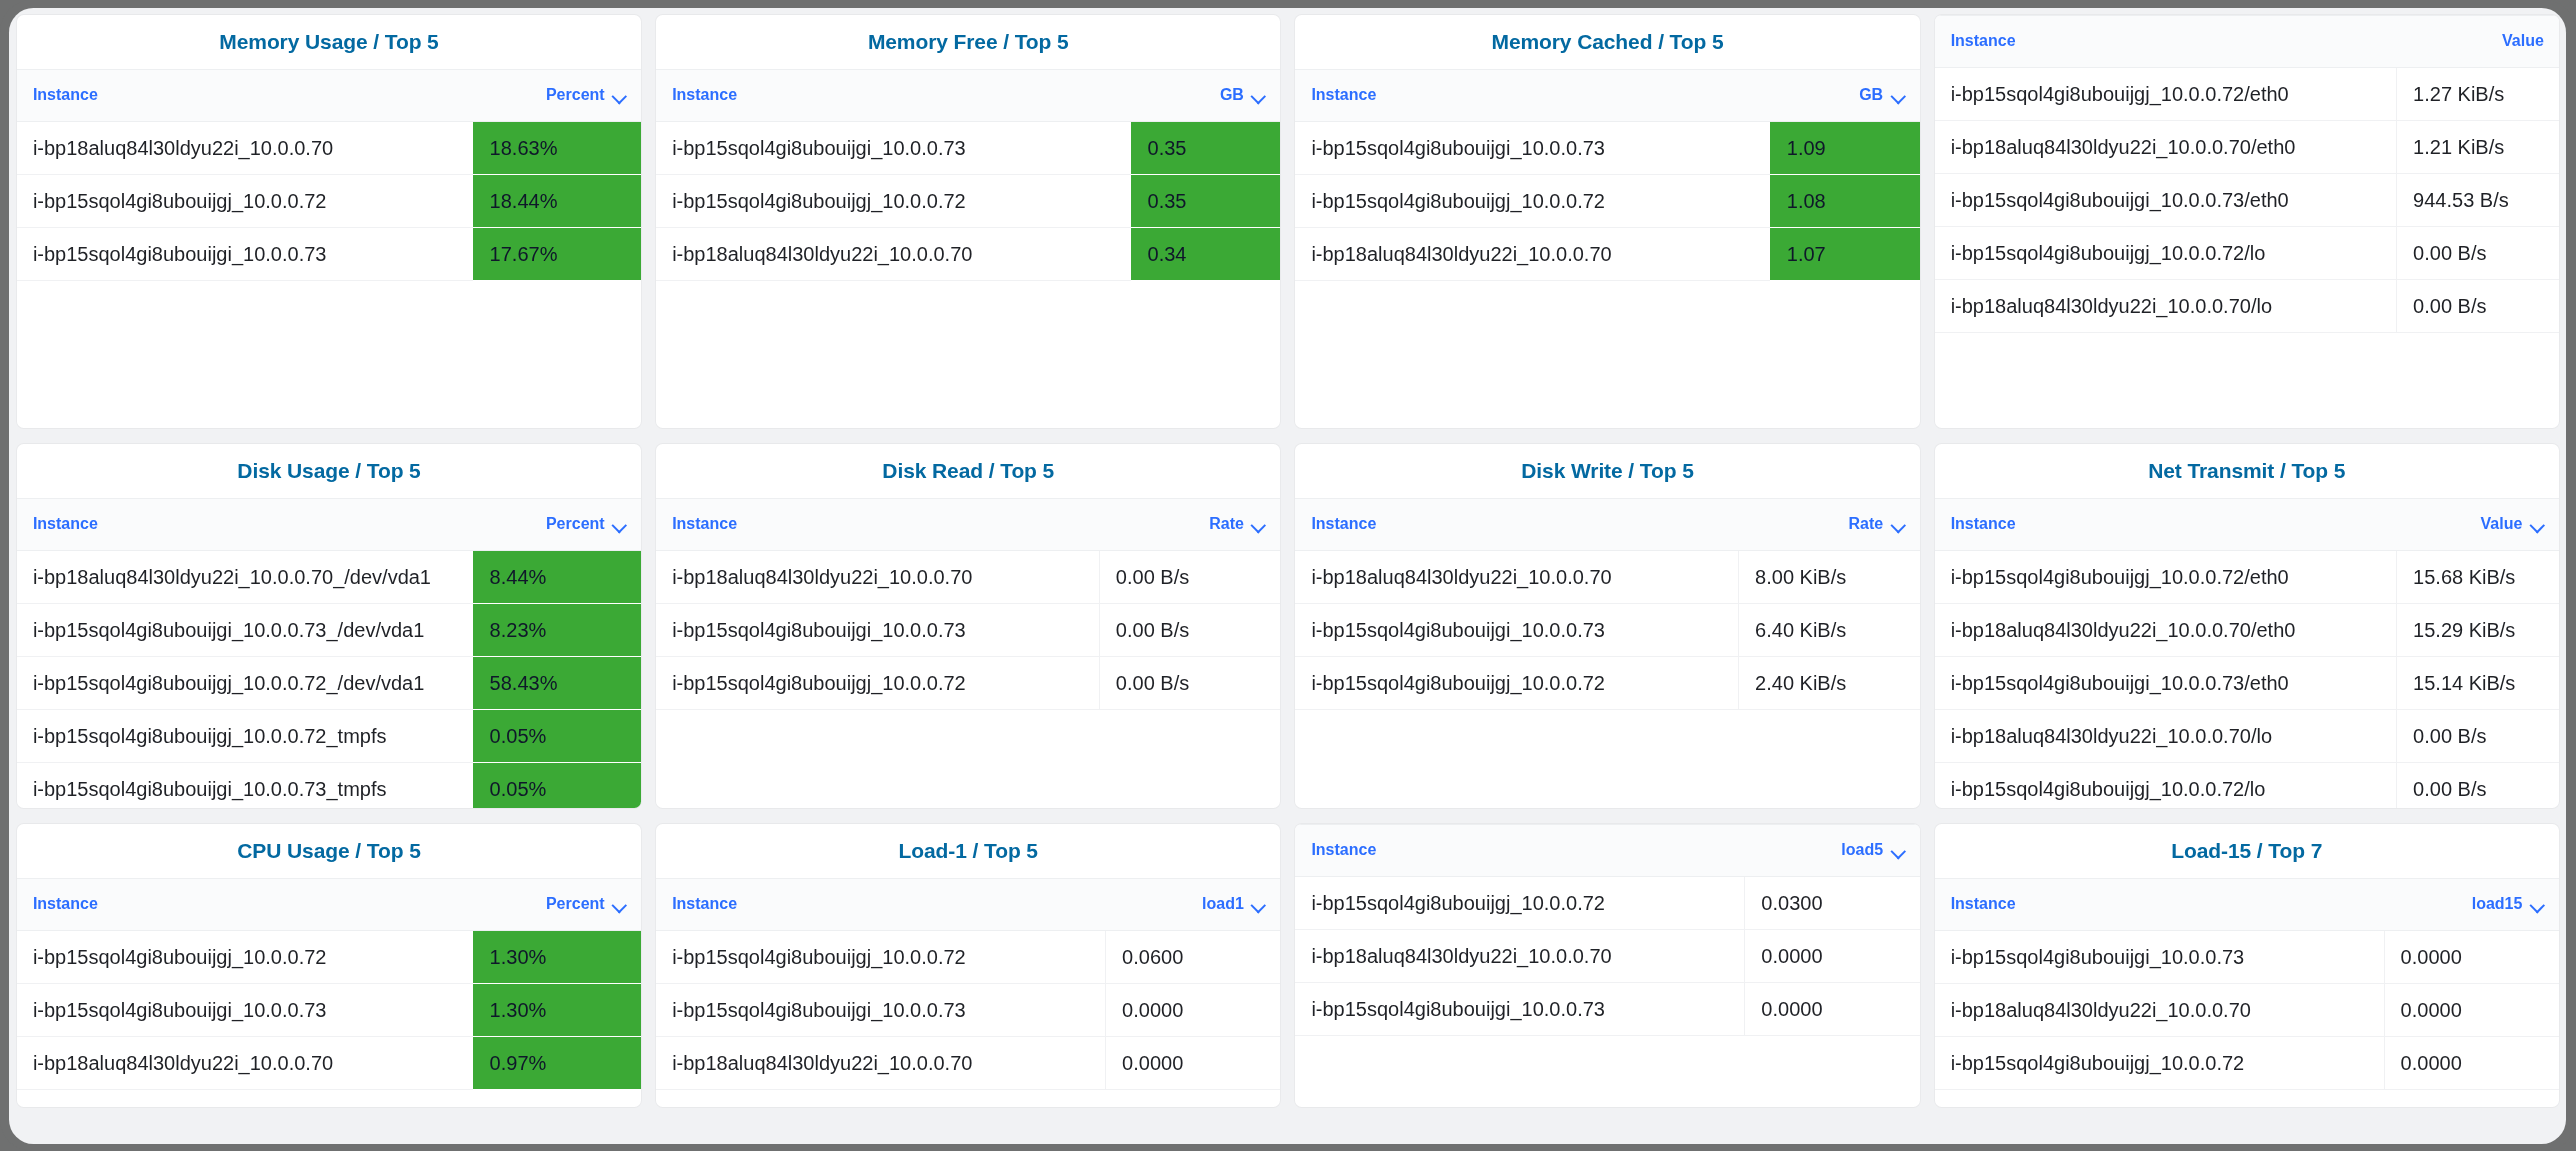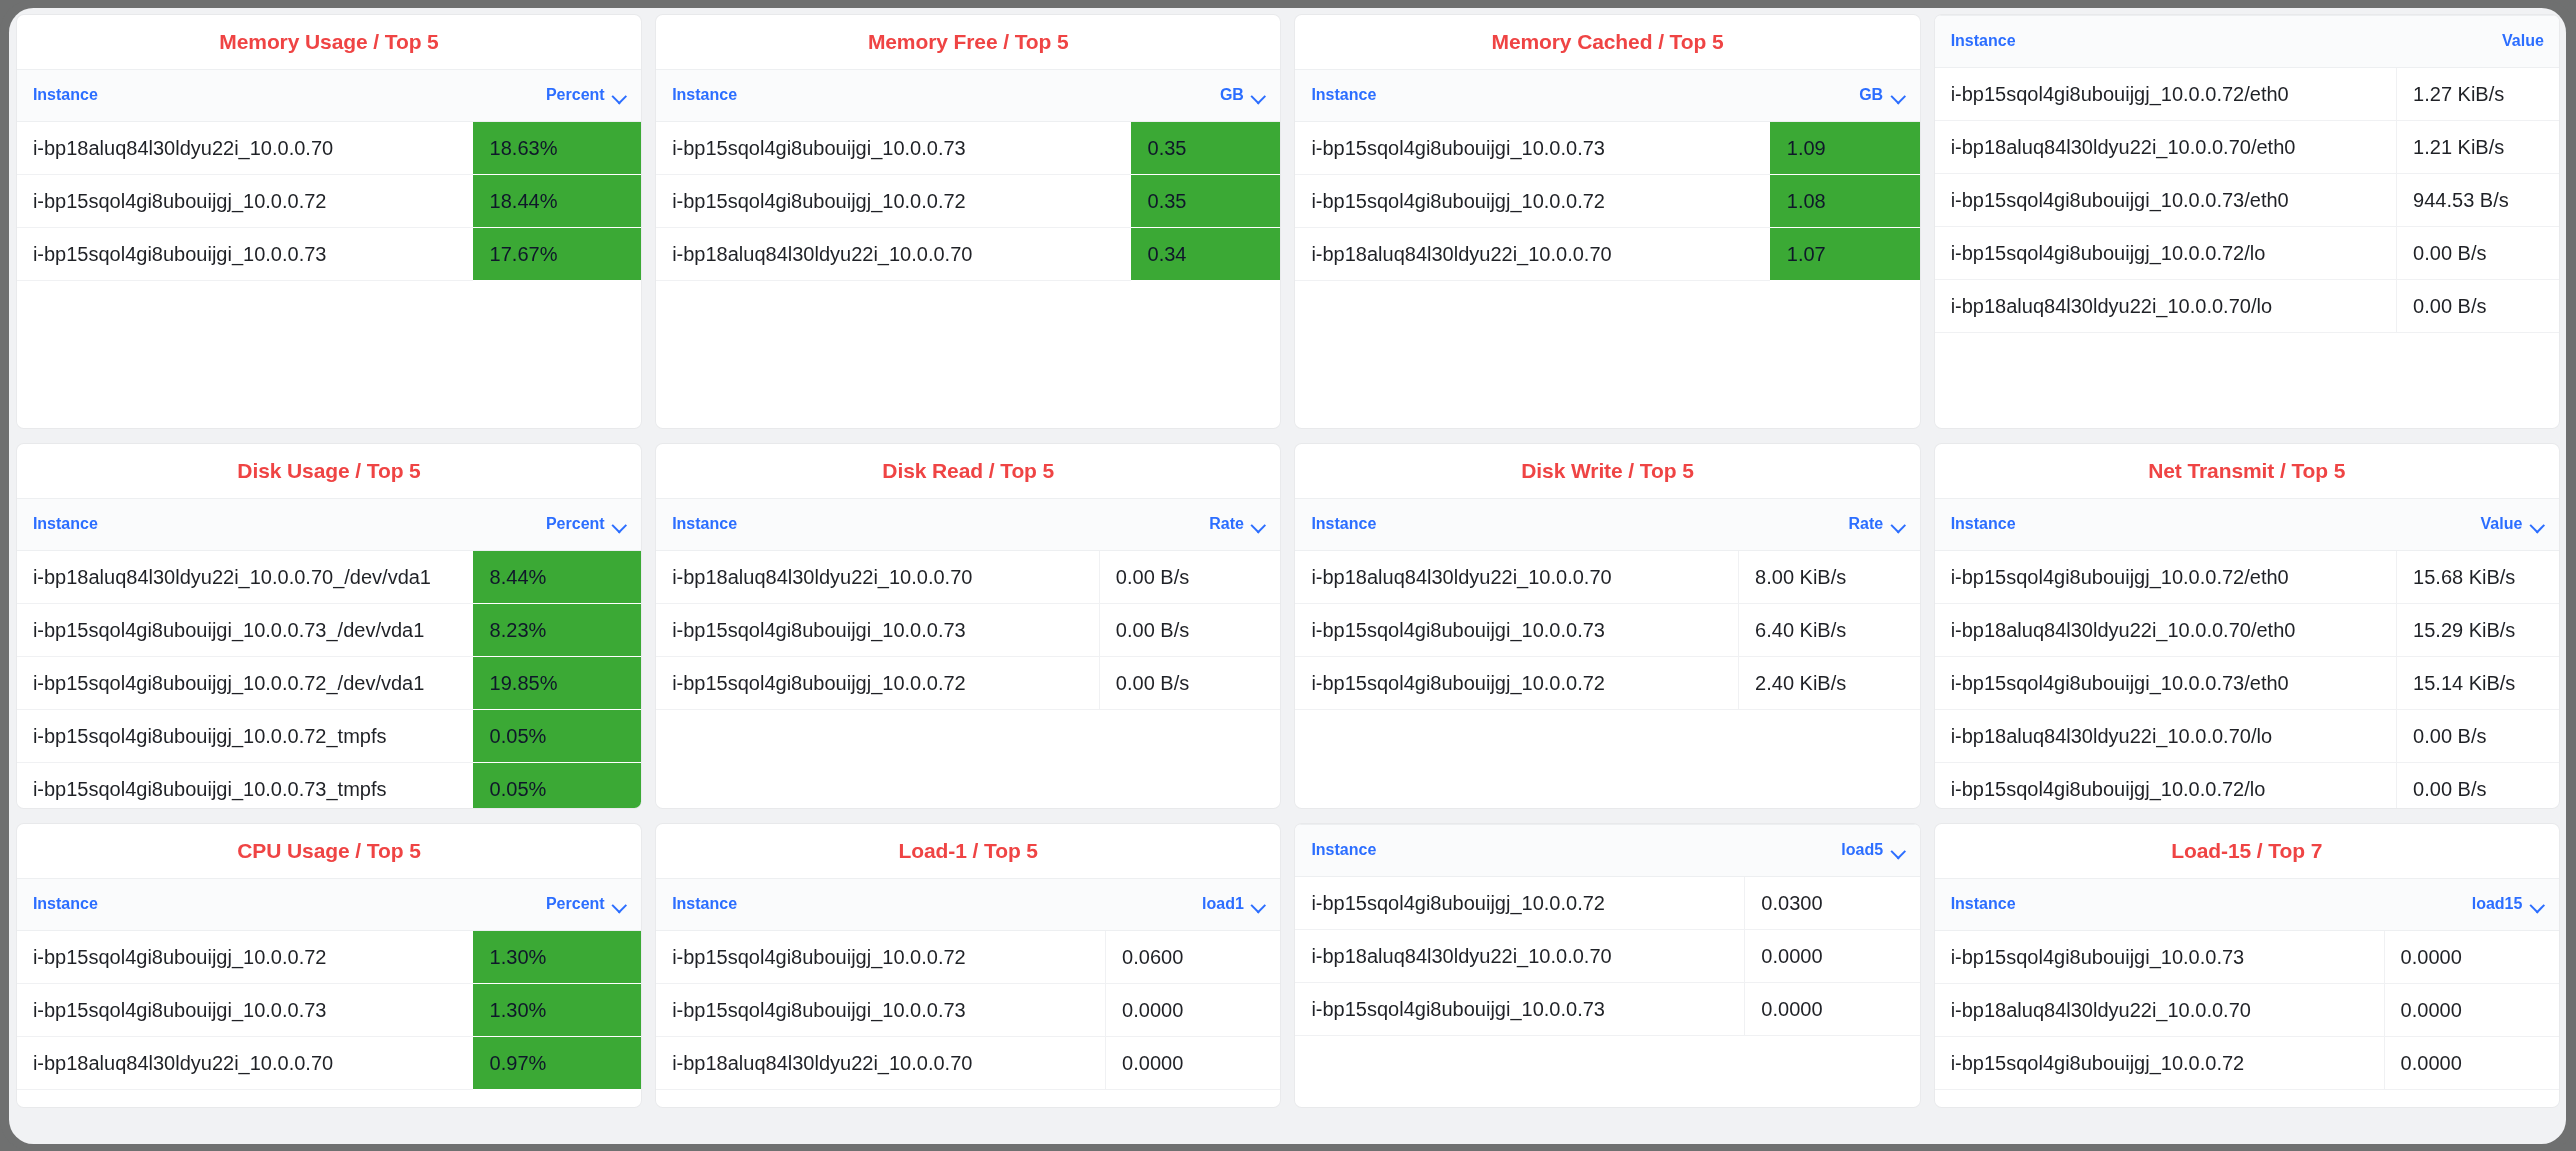--- a/index.html
+++ b/index.html
@@ -68,21 +68,21 @@
   }
 
   .panel-title {
     height: 54px;
     flex: 0 0 54px;
     display: flex;
     align-items: center;
     justify-content: center;
     font-size: 21px;
     font-weight: bold;
-    color: #ef4444;
+    color: #0369a1;
     letter-spacing: -0.1px;
   }
 
   table.ptable {
     width: 100%;
     border-collapse: collapse;
     table-layout: fixed;
   }
 
   table.ptable thead th {
@@ -337,21 +337,21 @@
                   <tr>
                     <td class="inst">i-bp18aluq84l30ldyu22i_10.0.0.70_/dev/vda1</td>
                     <td class="val filled">8.44%</td>
                   </tr>
                   <tr>
                     <td class="inst">i-bp15sqol4gi8ubouijgi_10.0.0.73_/dev/vda1</td>
                     <td class="val filled">8.23%</td>
                   </tr>
                   <tr>
                     <td class="inst">i-bp15sqol4gi8ubouijgj_10.0.0.72_/dev/vda1</td>
-                    <td class="val filled">19.85%</td>
+                    <td class="val filled">58.43%</td>
                   </tr>
                   <tr>
                     <td class="inst">i-bp15sqol4gi8ubouijgj_10.0.0.72_tmpfs</td>
                     <td class="val filled">0.05%</td>
                   </tr>
                   <tr>
                     <td class="inst">i-bp15sqol4gi8ubouijgi_10.0.0.73_tmpfs</td>
                     <td class="val filled">0.05%</td>
                   </tr>
                 </tbody>

